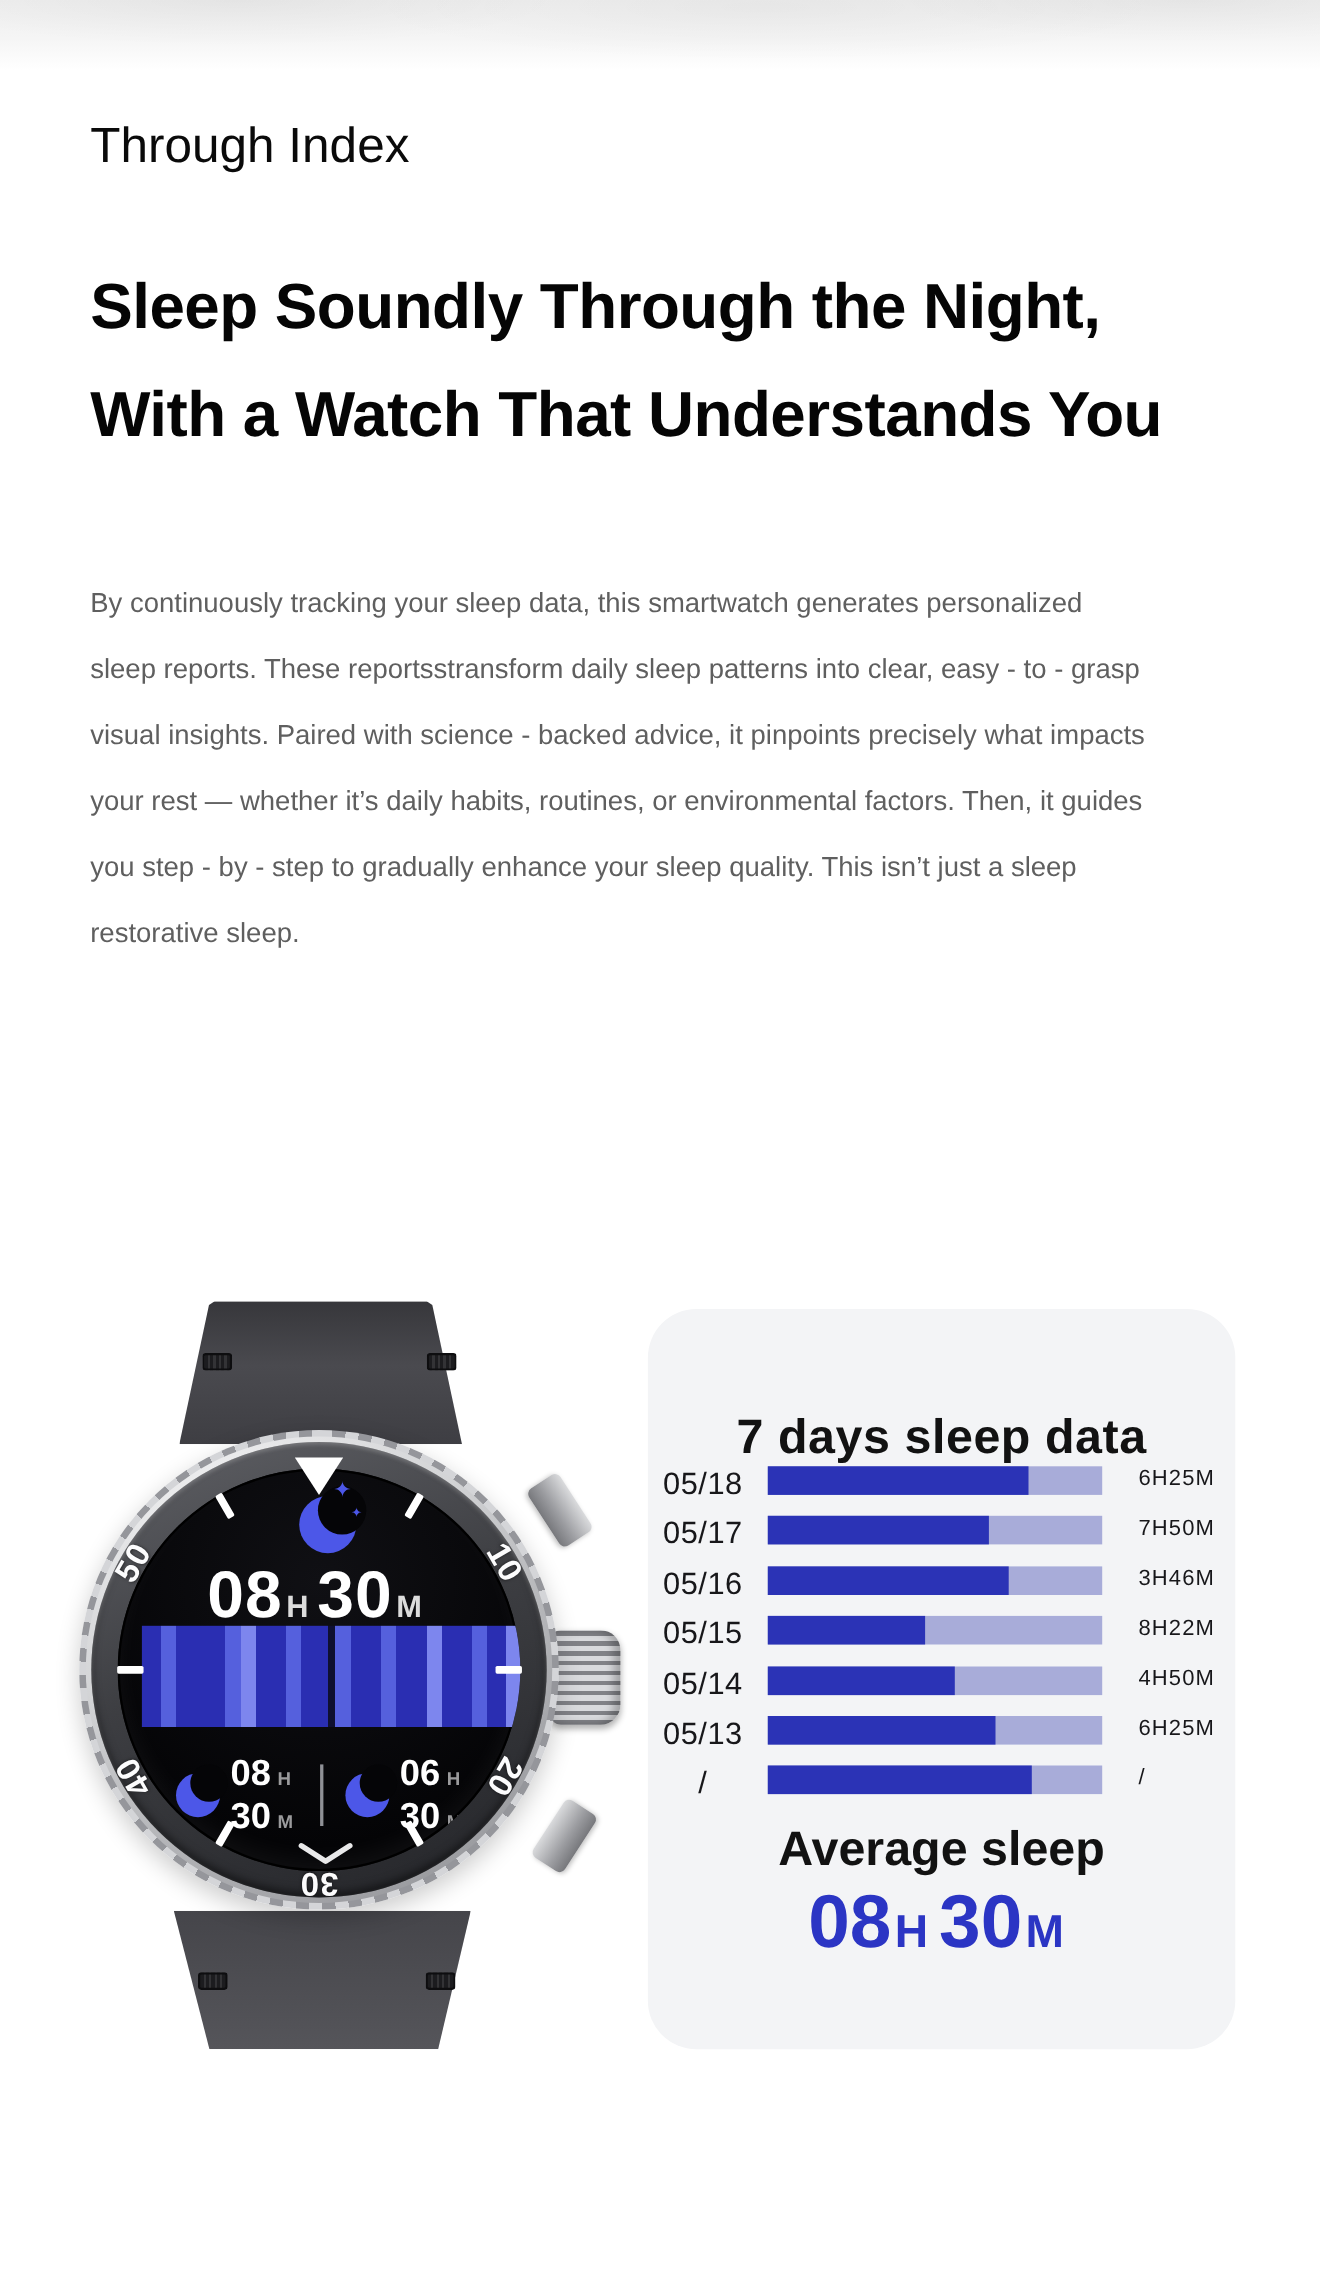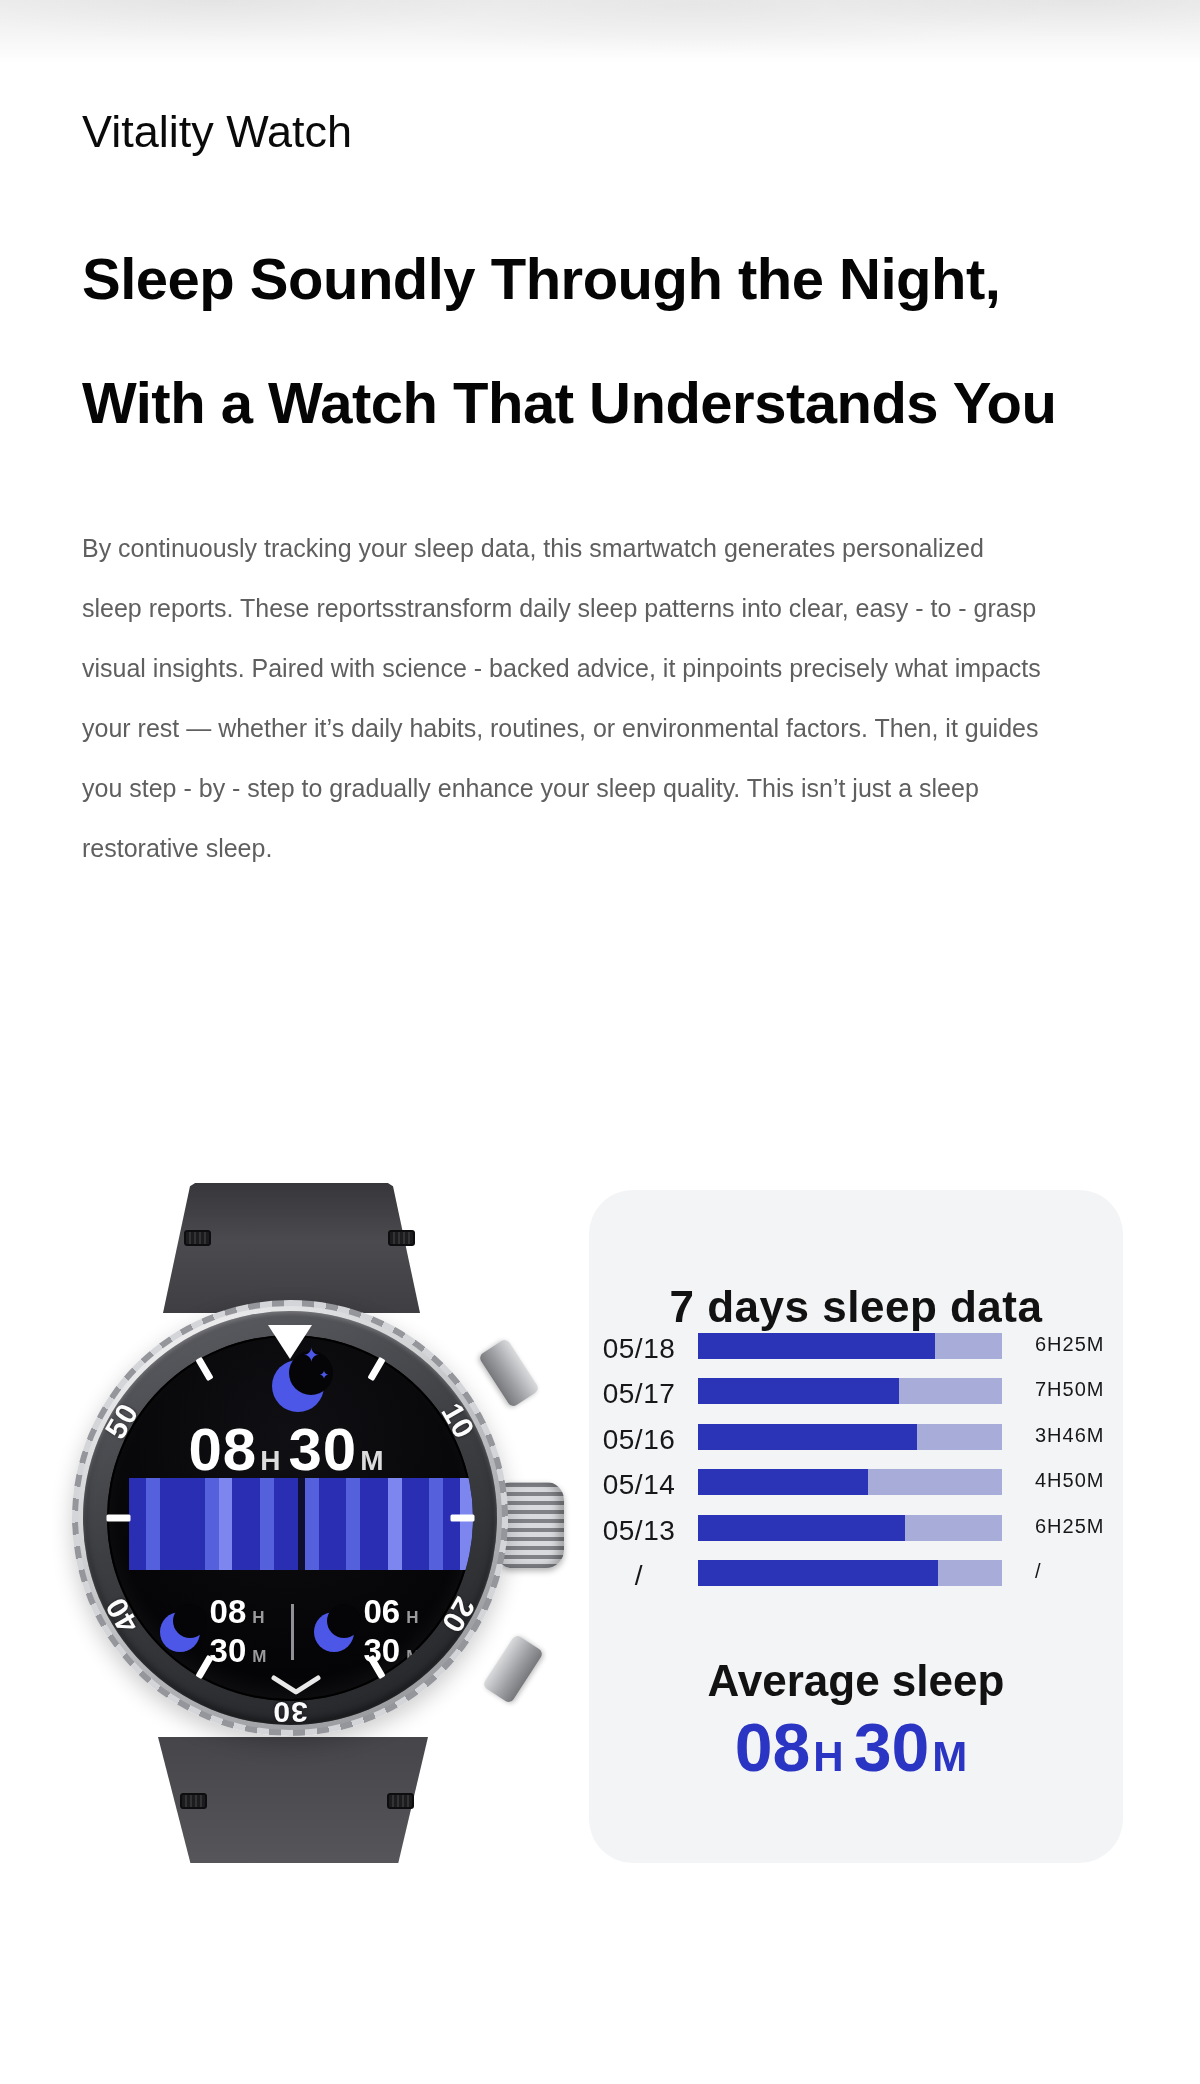--- a/index.html
+++ b/index.html
@@ -17,21 +17,21 @@
       radial-gradient(420px 60px at 18% 0%, rgba(0,0,0,0.045), transparent 70%),
       radial-gradient(520px 70px at 58% 10%, rgba(0,0,0,0.035), transparent 70%),
       radial-gradient(380px 55px at 90% 0%, rgba(0,0,0,0.04), transparent 70%),
       linear-gradient(180deg,#eeeeee 0%,#f5f5f5 55%,#ffffff 100%);
   }
 
   
   .eyebrow{position:absolute;left:82px;top:106px;font-size:45px;font-weight:400;color:#0a0a0a;}
   .headline{position:absolute;left:82px;top:250px;margin:0;font-size:58px;font-weight:700;color:#050505;line-height:1;letter-spacing:-0.5px;}
   .hl-line{display:block;}
-  .hl-line + .hl-line{margin-top:66px;}
+  .hl-line + .hl-line{margin-top:40px;}
   .body-copy{position:absolute;left:82px;top:518px;width:1060px;margin:0;font-size:25px;line-height:60px;color:#5f5f5f;}
   .body-line{display:block;}
 
   
   .hero{position:absolute;left:0;top:1160px;width:1200px;height:724px;}
 
   
   .watch{position:absolute;left:0;top:0;width:600px;height:724px;}
   .strap-top{
     position:absolute;left:163px;top:23px;width:257px;height:130px;
@@ -158,21 +158,21 @@
   .av-num{font-size:68px;font-weight:800;}
   .av-unit{font-size:42px;font-weight:700;margin:0 10px 0 3px;}
 </style>
 </head>
 <body style="--bar_fill: #2b33b6; --bar_track: #a8acd9; --accent: #2b35c4; --moon: #4c57e8; --band_base: #5560dd; --band_dark: #2a2eb2; --band_light: #7d86ee;">
 
 <div class="page">
 
   <div class="texture"></div>
 
-  <div class="eyebrow">Vitality Watch</div>
+  <div class="eyebrow">Through Index</div>
 
   <h1 class="headline">
     <span class="hl-line">Sleep Soundly Through the Night,</span>
     <span class="hl-line">With a Watch That Understands You</span>
   </h1>
 
   <p class="body-copy">
     <span class="body-line">By continuously tracking your sleep data, this smartwatch generates personalized</span>
     <span class="body-line">sleep reports. These reportsstransform daily sleep patterns into clear, easy - to - grasp</span>
     <span class="body-line">visual insights. Paired with science - backed advice, it pinpoints precisely what impacts</span>
@@ -285,20 +285,27 @@
           <span class="sval">7H50M</span>
         </div>
         <div class="srow">
           <span class="sdate">05/16</span>
           <span class="sbar">
               <span class="sfill" style="width: 72%;"></span>
             </span>
           <span class="sval">3H46M</span>
         </div>
         <div class="srow">
+          <span class="sdate">05/15</span>
+          <span class="sbar">
+              <span class="sfill" style="width: 47%;"></span>
+            </span>
+          <span class="sval">8H22M</span>
+        </div>
+        <div class="srow">
           <span class="sdate">05/14</span>
           <span class="sbar">
               <span class="sfill" style="width: 56%;"></span>
             </span>
           <span class="sval">4H50M</span>
         </div>
         <div class="srow">
           <span class="sdate">05/13</span>
           <span class="sbar">
               <span class="sfill" style="width: 68%;"></span>

